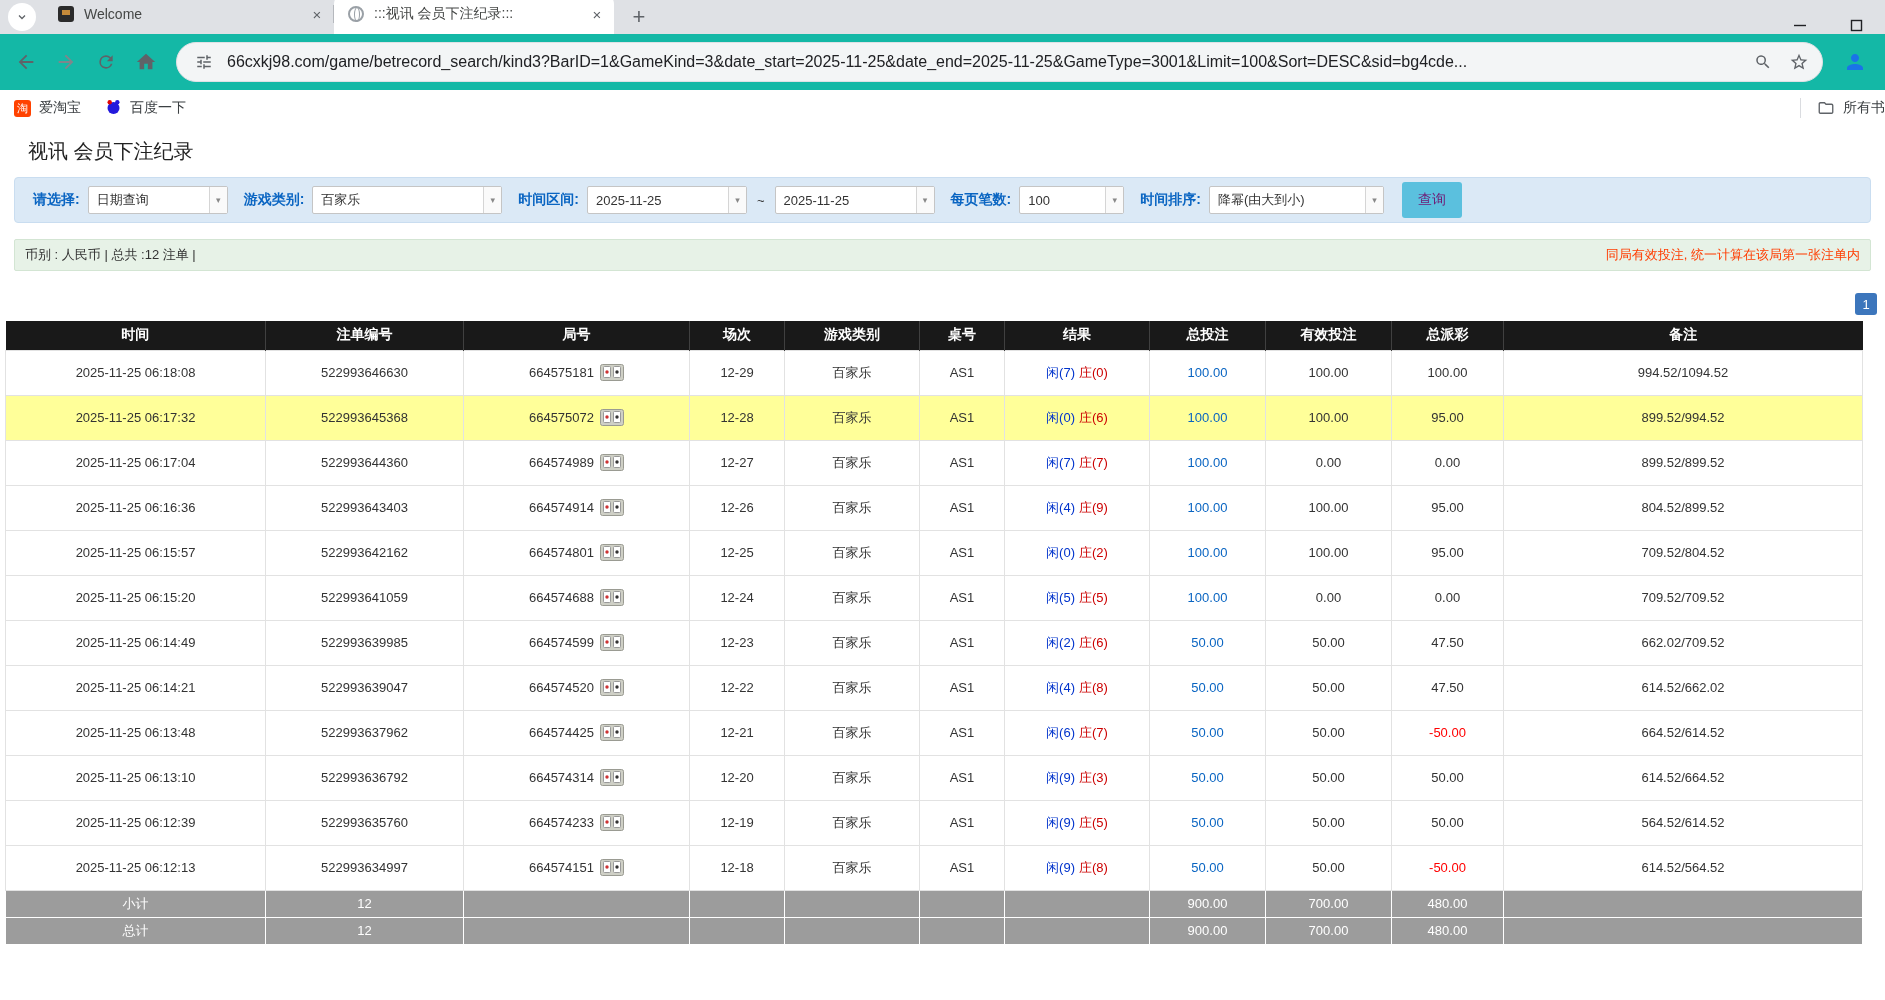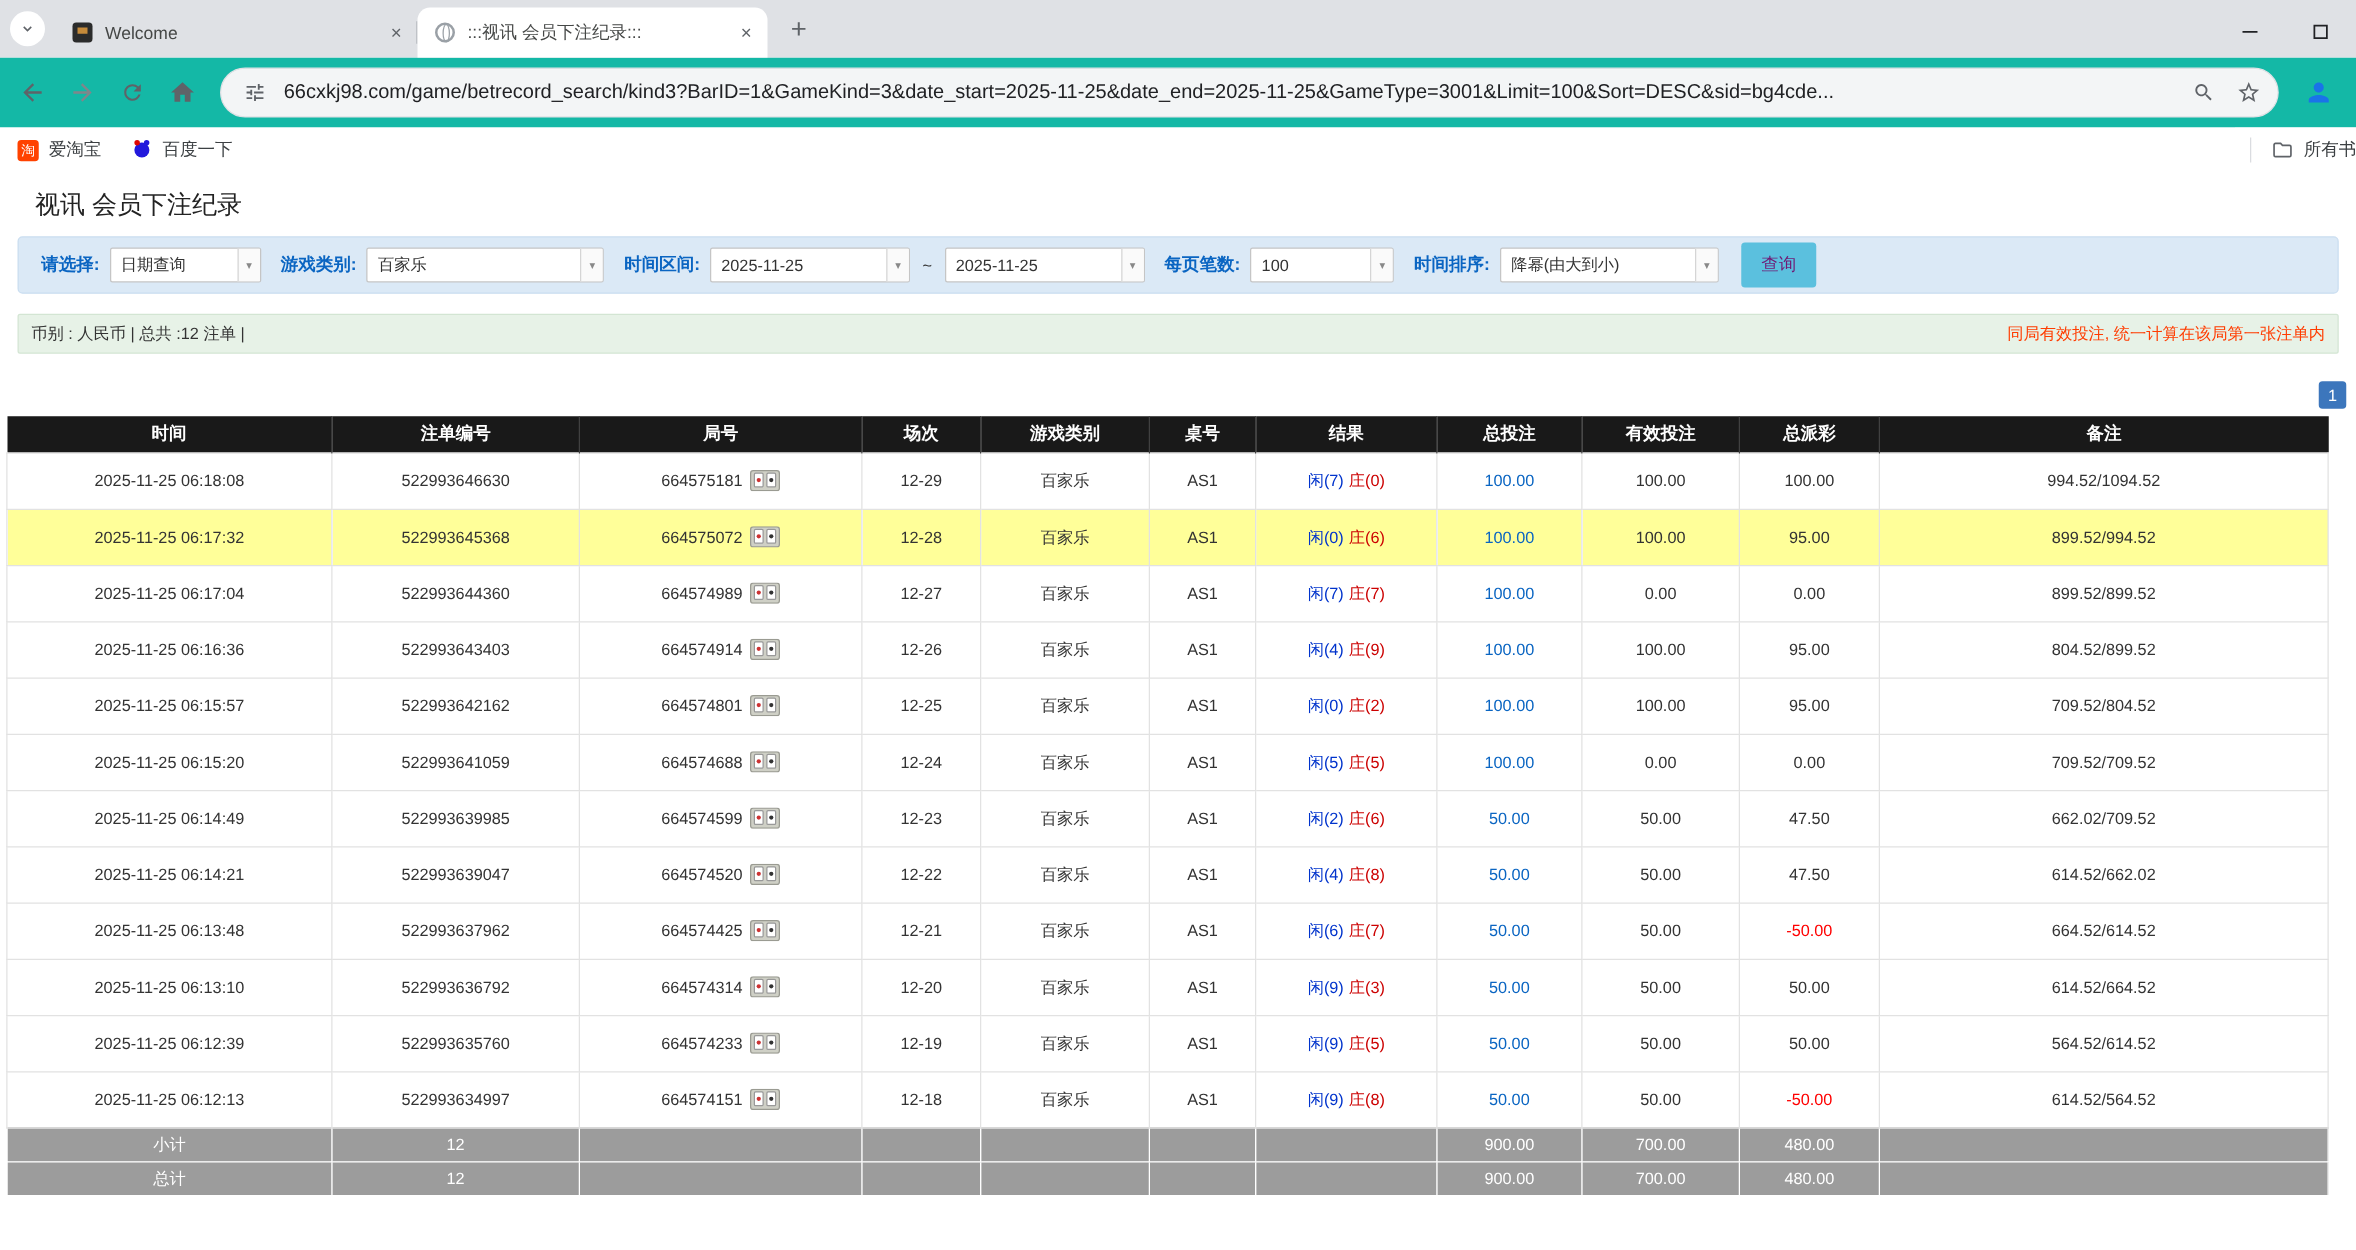--- a/index.html
+++ b/index.html
@@ -1,20 +1,20 @@
 <!DOCTYPE html>
 <html><head>
 <meta charset="utf-8">
 <style>
   * { margin:0; padding:0; box-sizing:border-box; }
   html,body { width:1885px; height:1000px; overflow:hidden; background:#fff;
     font-family:"Liberation Sans","DejaVu Sans",sans-serif; }
 
   
-  .tabstrip { height:46px; background:#dfe1e5; display:flex; align-items:flex-end; padding-left:8px; position:relative; }
+  .tabstrip { height:34px; background:#dfe1e5; display:flex; align-items:flex-end; padding-left:8px; position:relative; }
   .tab-search { align-self:center; width:28px; height:28px; border-radius:50%; background:#fff;
     display:flex; align-items:center; justify-content:center; margin-right:8px; cursor:pointer; }
   .tab { width:290px; height:40px; border-radius:10px 10px 0 0; display:flex; align-items:center;
     padding:0 8px 0 14px; gap:10px; font-size:14px; color:#454746; cursor:pointer; position:relative; }
   .tab.active { background:#fff; width:280px; }
   .tab.inactive::after { content:""; position:absolute; right:0; top:11px; height:18px; width:1px; background:#b5b8bd; }
   .favicon { flex:0 0 auto; }
   .fav-dark { width:16px; height:16px; border-radius:3px; background:#2b2b2b; position:relative; }
   .fav-dark::after { content:""; position:absolute; left:4px; top:4px; width:8px; height:5px; background:#c58a3a; }
   .fav-globe { width:16px; height:16px; border-radius:50%; border:2px solid #9aa0a6; position:relative; }
@@ -48,21 +48,21 @@
   .page-title { margin:12px 0 0 28px; font-size:20px; color:#222; }
 
   .filterbar { margin:12px 14px 0; height:46px; background:#dbe9f6; border:1px solid #c9ddf0; border-radius:4px;
     display:flex; align-items:center; padding:0 10px; gap:8px; }
   .flabel { color:#0a65c2; font-weight:bold; font-size:14px; margin-left:8px; white-space:nowrap; }
   .select { height:28px; background:#fff; border:1px solid #c5c5c5; border-radius:2px; display:flex; align-items:center;
     font-size:13px; color:#333; cursor:pointer; }
   .sel-val { flex:1; padding:0 8px; white-space:nowrap; overflow:hidden; }
   .sel-btn { width:18px; height:100%; border-left:1px solid #d5d5d5; display:flex; align-items:center; justify-content:center;
     color:#888; font-size:9px; background:#fafafa; }
-  .w140{width:121px} .w190{width:190px} .w160{width:160px} .w105{width:115px} .w175{width:175px}
+  .w140{width:140px} .w190{width:190px} .w160{width:160px} .w105{width:105px} .w175{width:175px}
   .tilde { font-size:13px; color:#333; margin:0 2px; }
   .btn-query { margin-left:10px; height:36px; padding:0 16px; background:#5bc0de; color:#701a75; border:none;
     border-radius:3px; font-size:14px; cursor:pointer; }
 
   .infobar { margin:16px 14px 0; height:32px; background:#e7f2e7; border:1px solid #d3e5d3; border-radius:2px;
     display:flex; align-items:center; justify-content:space-between; padding:0 10px; font-size:13px; color:#333; }
   .info-right { color:#ff3c00; }
 
   .pagination { margin:22px 8px 6px; display:flex; justify-content:flex-end; gap:4px; }
   .page-btn { min-width:22px; height:22px; background:#3c76bc; color:#fff; font-size:13px; display:flex;

